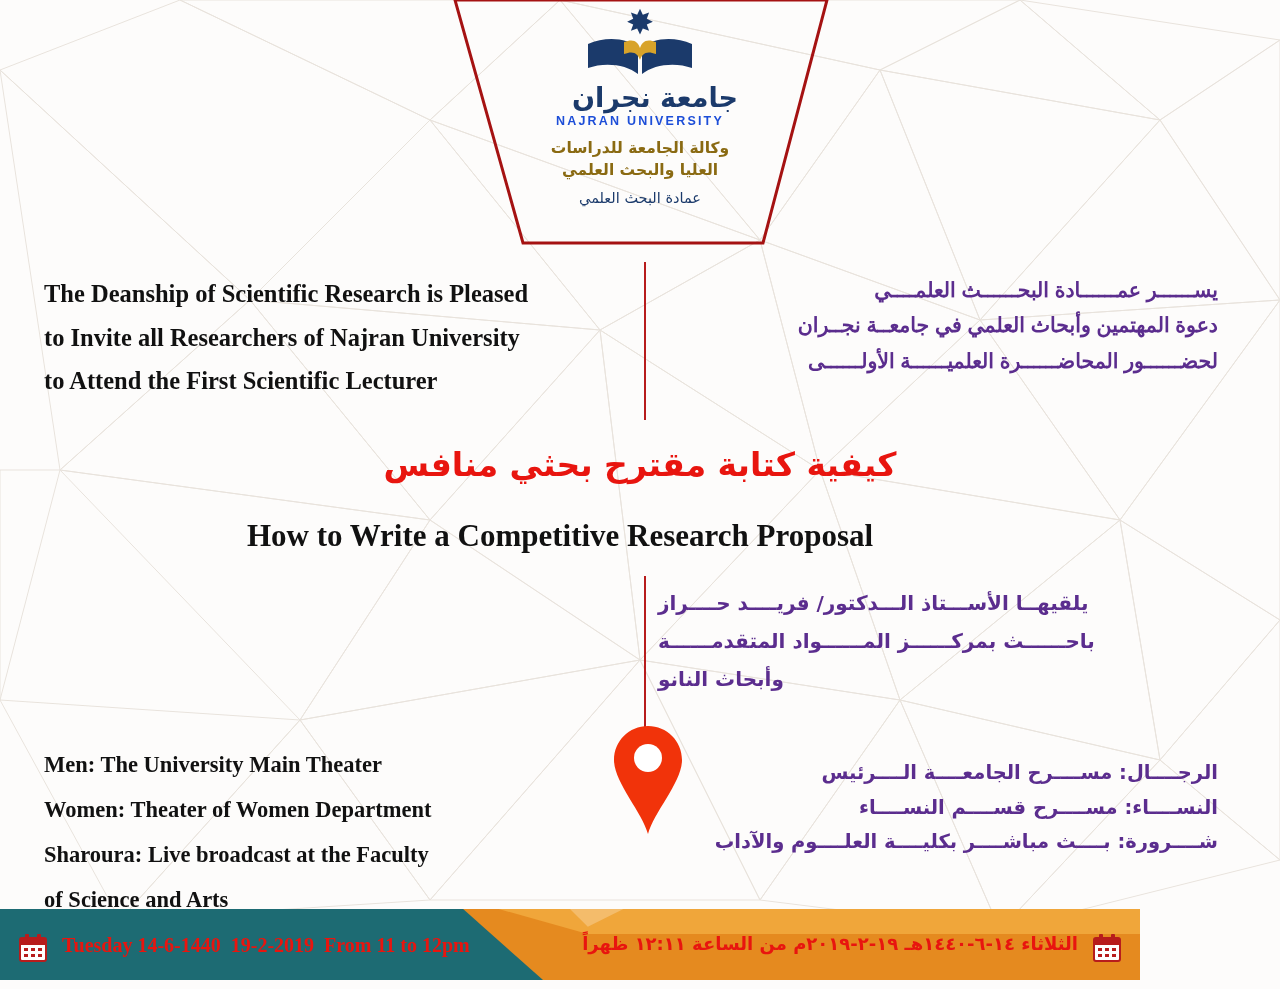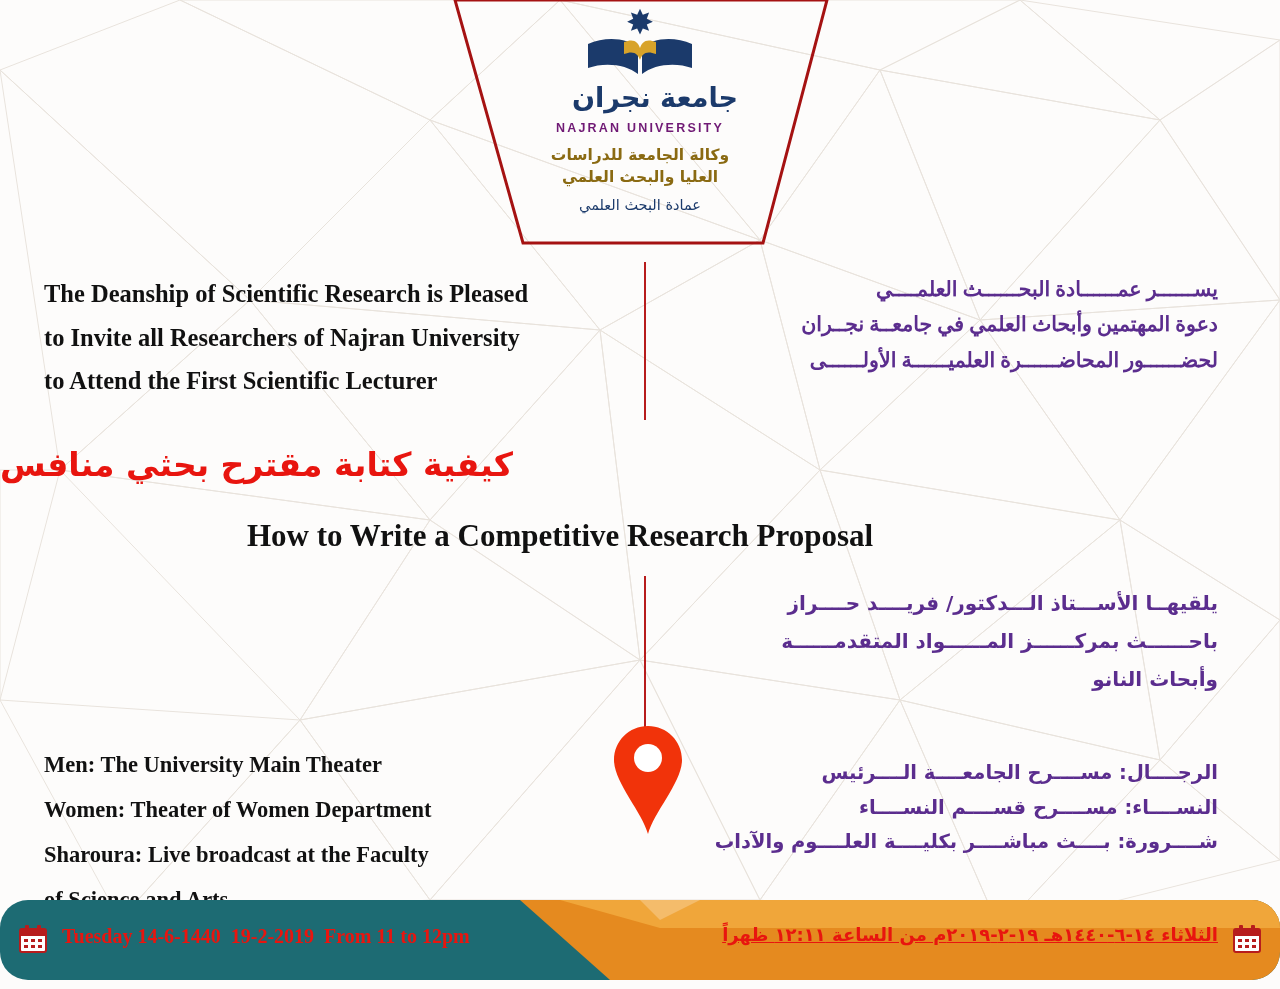--- a/index.html
+++ b/index.html
@@ -74,23 +74,23 @@
     font-weight: bold;
     color: #1b3a6b;
     letter-spacing: 1px;
     direction: rtl;
     padding-left: 30px;
   }
   .uni-name-en {
     font-family: "Liberation Sans", sans-serif;
     font-size: 12.5px;
     font-weight: bold;
-    color: #701a75;
+    color: #1d4ed8;
     letter-spacing: 2.2px;
-    margin-top: 8px;
+    margin-top: 1px;
   }
   .vice-ar {
     font-family: "DejaVu Sans", sans-serif;
     font-size: 15.5px;
     font-weight: bold;
     color: #8a6a12;
     direction: rtl;
     line-height: 1.45;
     margin-top: 9px;
   }
@@ -126,34 +126,34 @@
     line-height: 1.78;
   }
   .intro-ar {
     position: absolute;
     right: 62px;
     top: 272px;
     width: 560px;
     z-index: 3;
     direction: rtl;
     text-align: right;
-    font-family: Liberation Serif, serif;
+    font-family: Liberation Sans, sans-serif;
     font-size: 20.5px;
     font-weight: bold;
     color: #5b2d8e;
     line-height: 1.72;
   }
 
   
   .title-ar {
     position: absolute;
     left: 0;
     top: 445px;
     width: 1280px;
-    text-align: left;
+    text-align: center;
     z-index: 3;
     direction: rtl;
     font-family: "DejaVu Sans", sans-serif;
     font-size: 33px;
     font-weight: bold;
     color: #e8150f;
   }
   .title-en {
     position: absolute;
     left: 0;
@@ -181,21 +181,21 @@
     line-height: 1.5;
   }
   .speaker-en .line2 { margin-top: 24px; }
   .speaker-ar {
     position: absolute;
     right: 62px;
     top: 584px;
     width: 560px;
     z-index: 3;
     direction: rtl;
-    text-align: right;
+    text-align: left;
     font-family: "DejaVu Sans", sans-serif;
     font-size: 20px;
     font-weight: bold;
     color: #5b2d8e;
     line-height: 1.9;
   }
 
   
   .venue-en {
     position: absolute;
@@ -231,26 +231,25 @@
     top: 724px;
     width: 72px;
     height: 112px;
     z-index: 4;
   }
 
   
   .footer {
     position: absolute;
     left: 0;
-    bottom: 9px;
-    width: 1280px;
+    bottom: 0;
+    width: 1140px;
     height: 80px;
     z-index: 5;
     overflow: hidden;
-    border-radius: 28px;
   }
   .footer-bg {
     position: absolute;
     inset: 0;
   }
   .footer-en {
     position: absolute;
     left: 62px;
     top: 25px;
     z-index: 7;
@@ -264,21 +263,20 @@
     position: absolute;
     right: 62px;
     top: 24px;
     z-index: 7;
     direction: rtl;
     font-family: "DejaVu Sans", sans-serif;
     font-size: 18px;
     font-weight: bold;
     color: #e8150f;
     white-space: nowrap;
-    text-decoration: underline;
   }
   .cal-icon {
     position: absolute;
     top: 24px;
     width: 30px;
     height: 30px;
     z-index: 7;
   }
   .cal-left { left: 18px; }
   .cal-right { right: 18px; }

